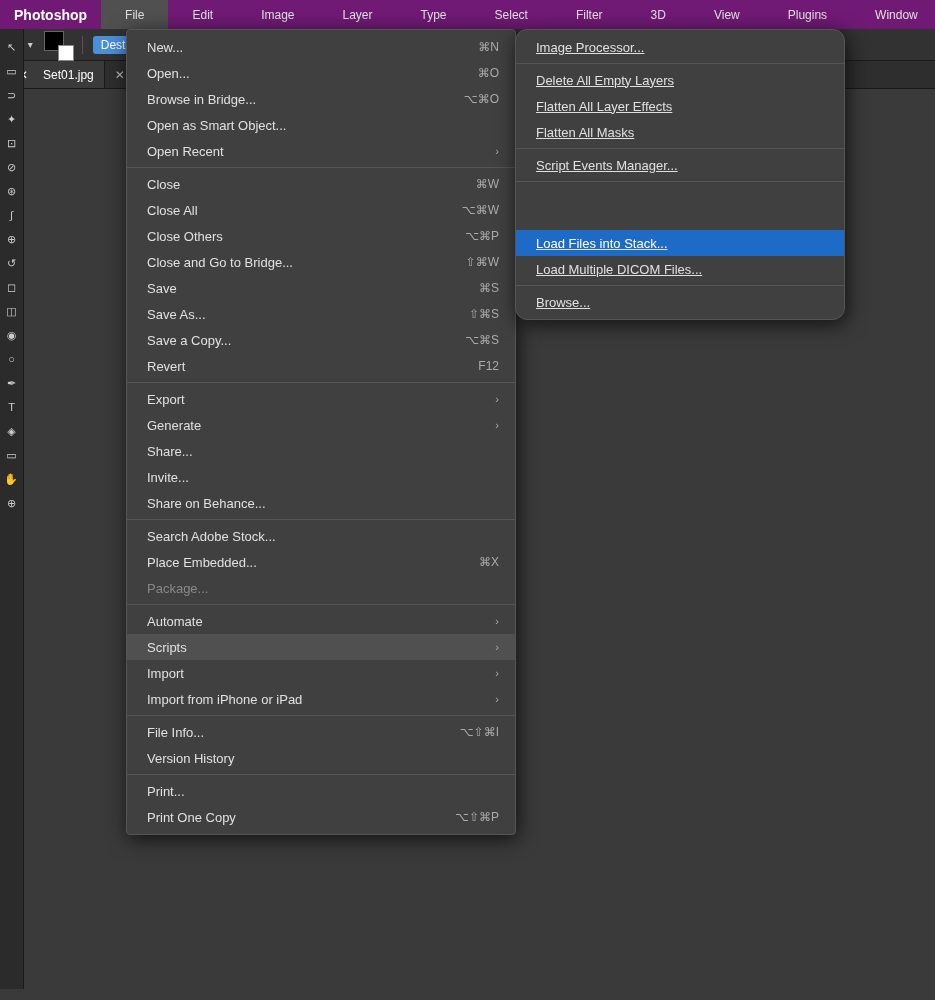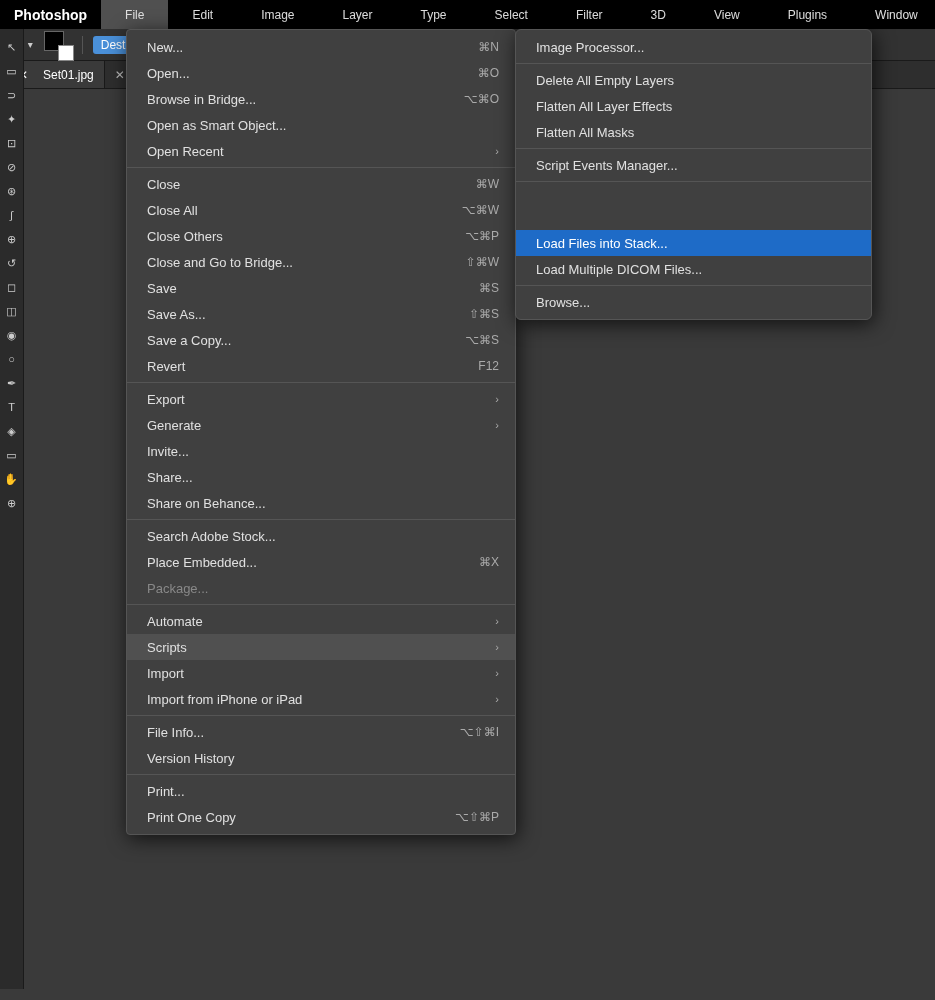--- a/index.html
+++ b/index.html
@@ -12,21 +12,21 @@
       color: #e0e0e0;
       overflow: hidden;
       position: relative;
     }
 
     
     .menubar {
       display: flex;
       align-items: center;
       height: 29px;
-      background: #000000;
+      background: #701a75;
       position: relative;
       z-index: 100;
     }
     .menubar-app {
       padding: 0 14px;
       font-weight: 700;
       font-size: 14px;
       color: #ffffff;
       height: 100%;
       display: flex;
@@ -214,27 +214,28 @@
     }
     .menu-item.active-parent {
       background: #505050;
     }
 
     
     .scripts-menu {
       position: absolute;
       top: 29px;
       left: 515px;
-      width: 357px;
+      width: 330px;
       background: #404040;
       border: 1px solid #555;
-      border-radius: 6px;
+      border-radius: 12px;
       box-shadow: 2px 4px 20px rgba(0,0,0,0.7);
       z-index: 1001;
       padding: 4px 0;
+      text-decoration: underline;
     }
     .scripts-menu .menu-item.selected {
       background: #1e6bc7;
       color: #fff;
     }
 
     
     .bg-area {
       position: absolute;
       left: 24px;
@@ -424,24 +425,24 @@
 
   <div class="menu-item">
     <span>Export</span>
     <span class="arrow">›</span>
   </div>
   <div class="menu-item">
     <span>Generate</span>
     <span class="arrow">›</span>
   </div>
   <div class="menu-item">
+    <span>Share...</span>
+  </div>
+  <div class="menu-item">
     <span>Invite...</span>
-  </div>
-  <div class="menu-item">
-    <span>Share...</span>
   </div>
   <div class="menu-item">
     <span>Share on Behance...</span>
   </div>
 
   <div class="menu-separator"></div>
 
   <div class="menu-item">
     <span>Search Adobe Stock...</span>
   </div>

